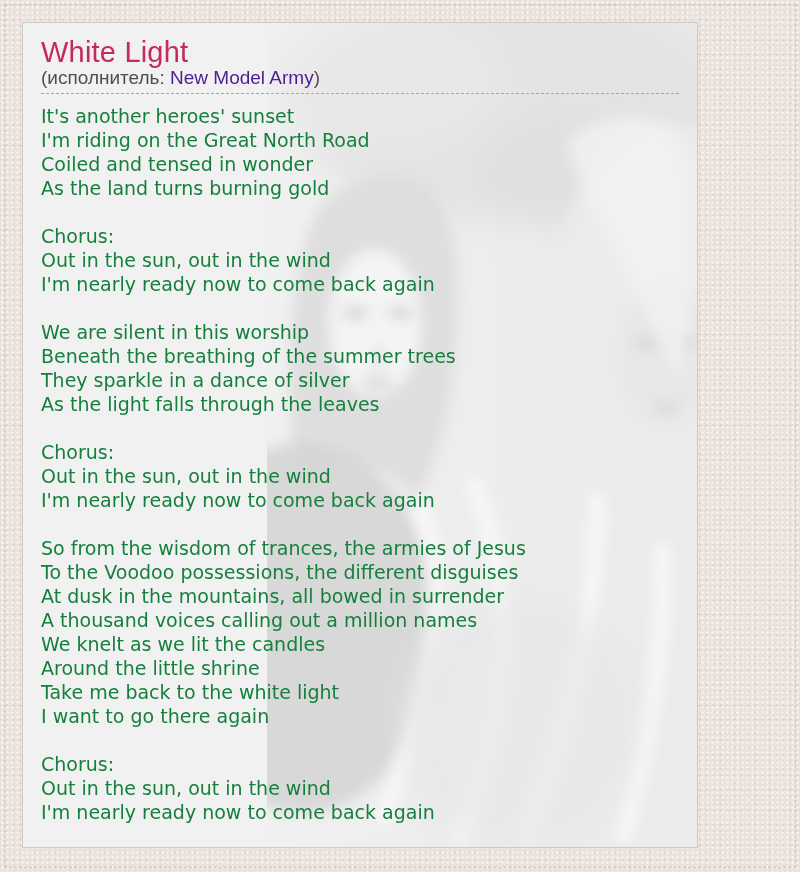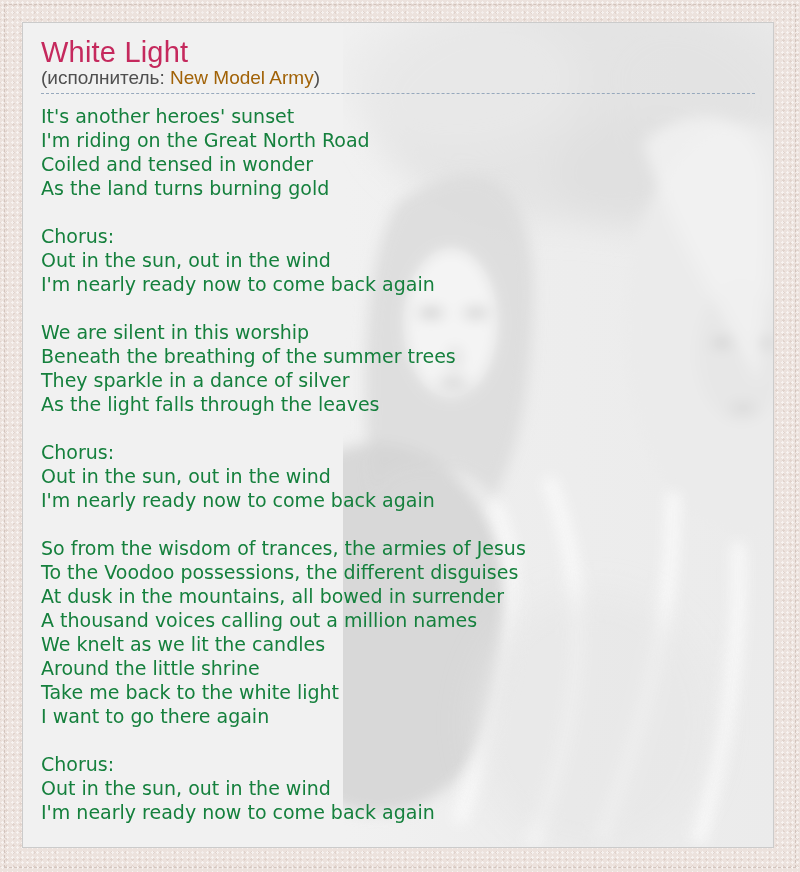--- a/index.html
+++ b/index.html
@@ -22,21 +22,21 @@
   .page-frame {
     position: absolute;
     inset: 4px;
     border: 1px dashed #d2c4bd;
     pointer-events: none;
   }
   .card {
     position: absolute;
     left: 22px;
     top: 22px;
-    width: 752px;
+    width: 676px;
     height: 826px;
     box-sizing: border-box;
     background: #f1f1f1;
     border: 1px solid #cbcbcb;
     padding: 14px 18px 0 18px;
     overflow: hidden;
   }
   .photo-watermark {
     position: absolute;
     top: 0;
@@ -59,21 +59,21 @@
     letter-spacing: 0.2px;
   }
   .artist-line {
     font-size: 19px;
     line-height: 21px;
     color: #4f4f4f;
     padding-bottom: 5px;
     border-bottom: 1px dashed #97a9bd;
   }
   .artist-link {
-    color: #a16207;
+    color: #4c1d95;
     text-decoration: none;
     cursor: pointer;
   }
   .lyrics {
     margin-top: 10px;
     font-family: "DejaVu Sans", sans-serif;
     font-size: 19px;
     line-height: 24px;
     color: #15803d;
     white-space: pre-line;

